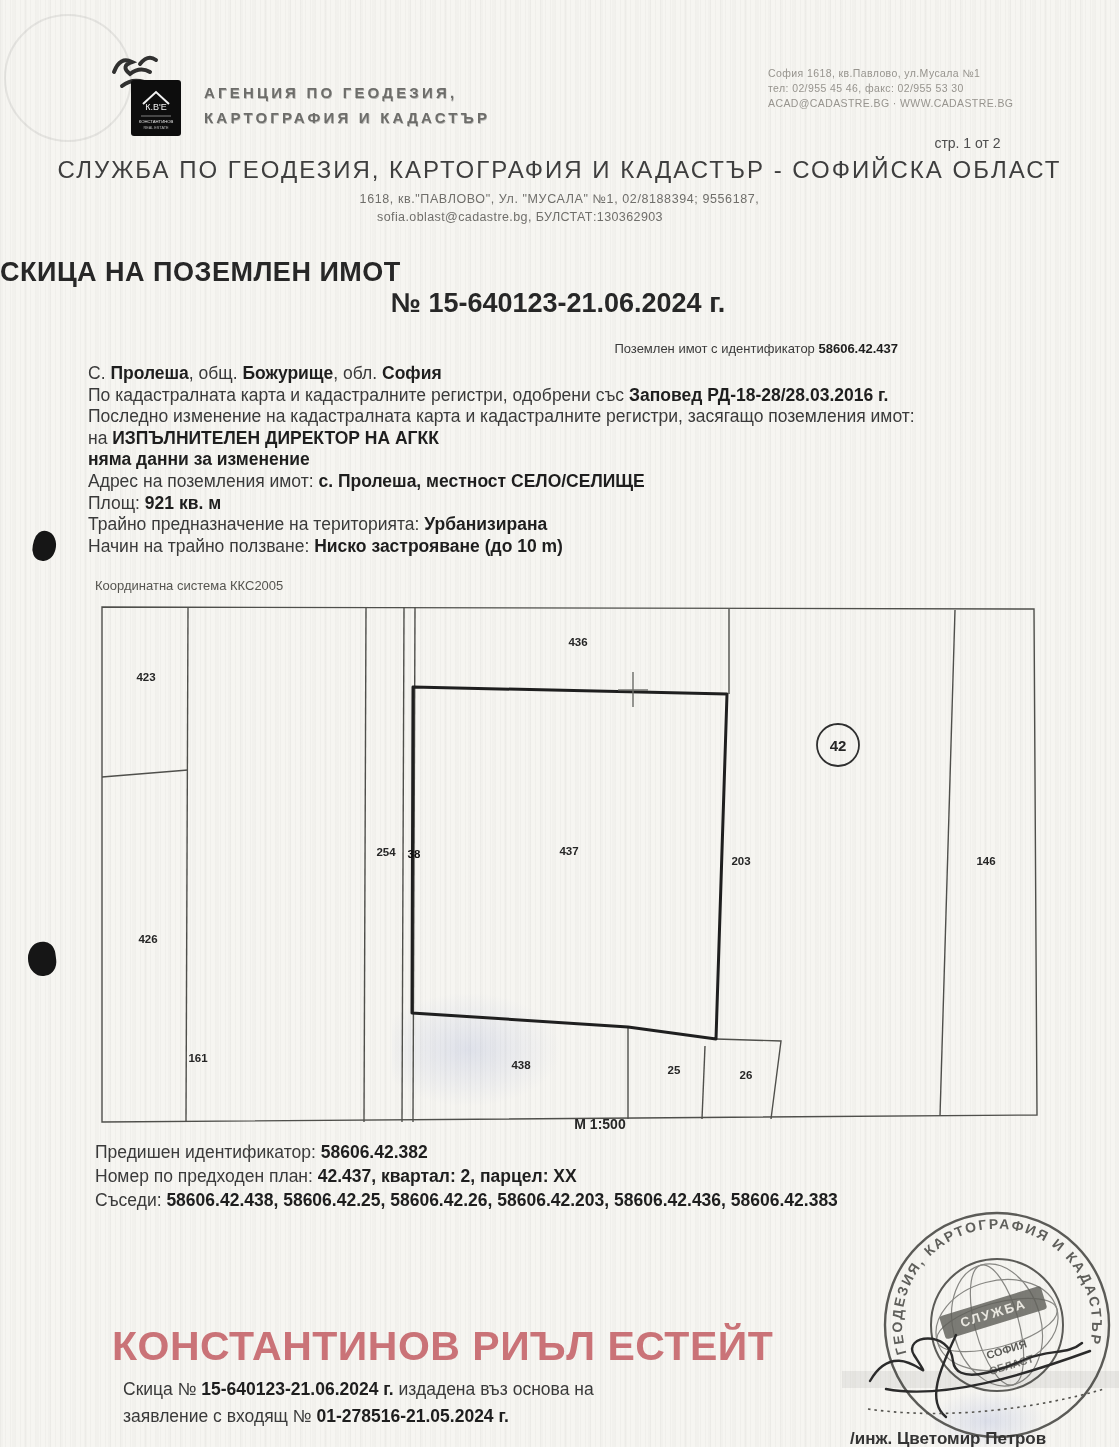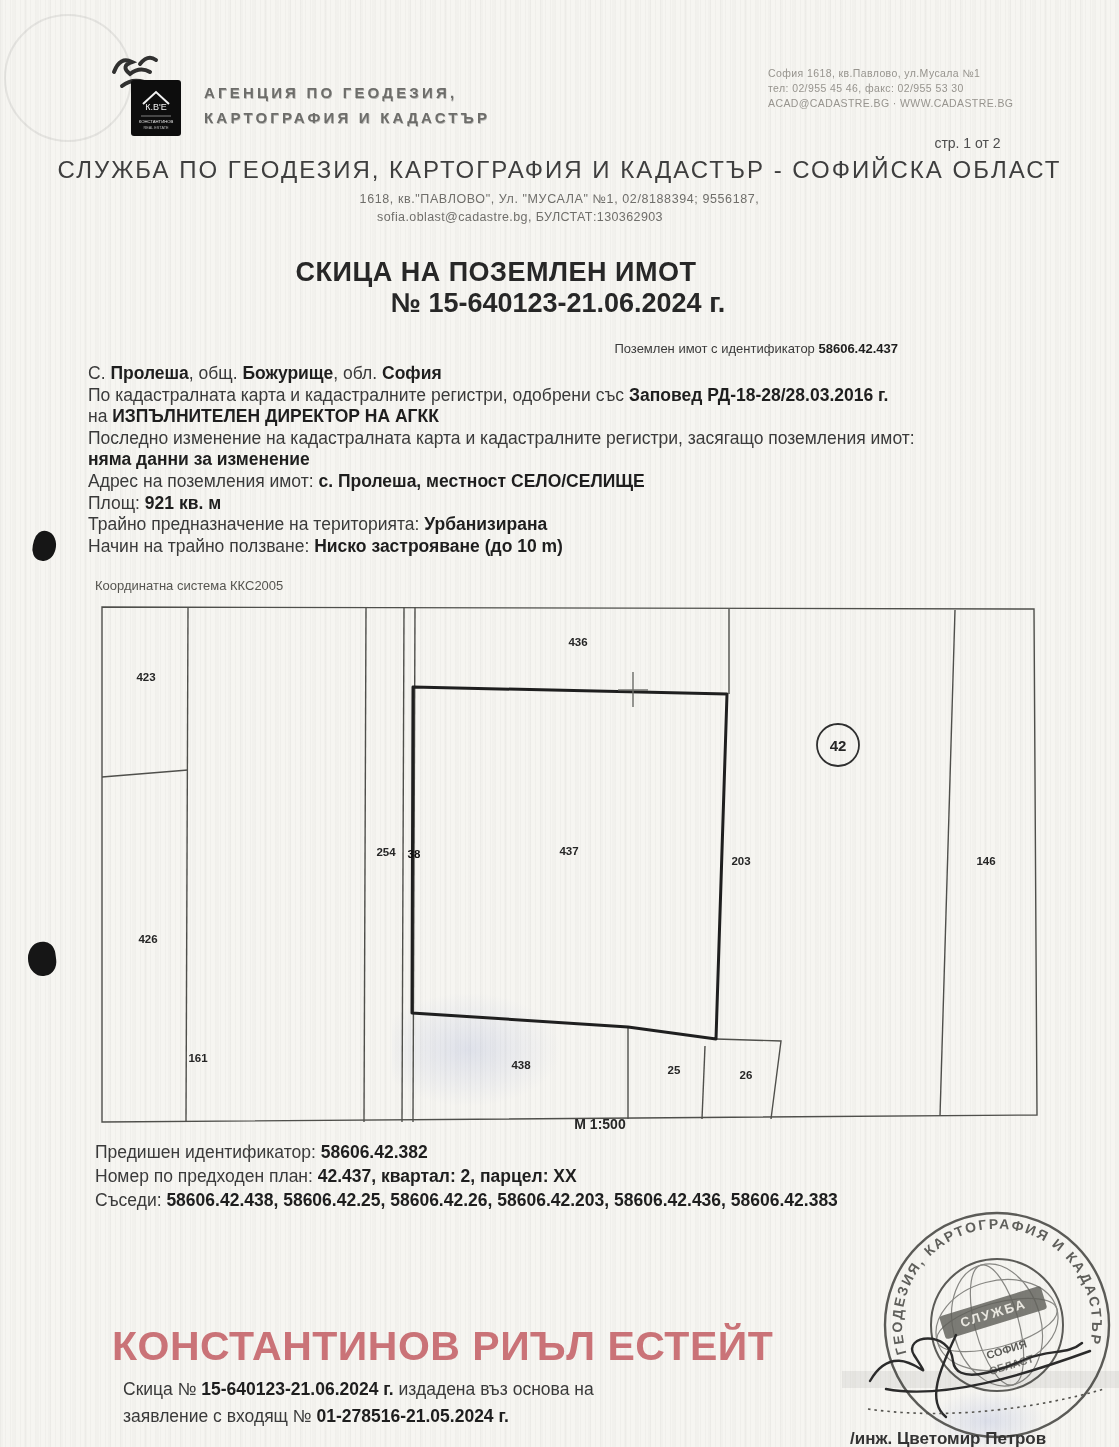--- a/index.html
+++ b/index.html
@@ -12,21 +12,21 @@
   .abs{position:absolute;}
   .b{font-weight:bold;color:#1e1e1e;}
   
   .agency-lines{left:204px;top:80px;font-size:15px;font-weight:bold;letter-spacing:3.2px;
     color:#59595600;color:#5b5b58;line-height:25px;opacity:.88;text-shadow:.6px .6px 0 rgba(90,90,88,.45);}
   .contact{left:768px;top:66px;font-size:10.5px;color:#97948e;line-height:15px;letter-spacing:.4px;}
   .pageno{left:900px;top:135px;width:135px;text-align:center;font-size:14px;color:#4d4d4d;}
   .office-title{left:0;top:156px;width:1119px;text-align:center;font-size:24px;color:#3e3e3e;letter-spacing:2px;}
   .office-sub1{left:0;top:192px;width:1119px;text-align:center;font-size:12.5px;color:#6f6e6a;letter-spacing:.6px;}
   .office-sub2{left:0;top:210px;width:1040px;text-align:center;font-size:12.5px;color:#6f6e6a;letter-spacing:.4px;}
-  .doc-title1{left:0;top:257px;width:992px;text-align:center;font-size:27px;font-weight:bold;color:#272727;letter-spacing:.5px;}
+  .doc-title1{left:0;top:257px;width:992px;text-align:left;font-size:27px;font-weight:bold;color:#272727;letter-spacing:.5px;}
   .doc-title2{left:0;top:288px;width:1116px;text-align:center;font-size:27px;font-weight:bold;color:#272727;}
   .ident{left:0;top:341px;width:898px;text-align:right;font-size:13px;}
   .details{left:88px;top:363px;width:980px;font-size:17.5px;line-height:21.6px;}
   .coordsys{left:95px;top:578px;font-size:13px;color:#55544f;}
   .scale{left:430px;top:1116px;width:340px;text-align:center;font-size:14px;font-weight:bold;color:#262626;}
   .bottom{left:95px;top:1140px;width:980px;font-size:17.5px;line-height:24px;}
   .watermark{left:112px;top:1323px;font-size:41px;font-weight:bold;color:rgba(196,97,103,.88);
     letter-spacing:.5px;white-space:nowrap;}
   .issue{left:95px;top:1376px;width:700px;font-size:17.5px;line-height:27px;margin-left:28px;}
   .signer{left:850px;top:1429px;font-size:17px;font-weight:bold;color:#333;white-space:nowrap;}
@@ -87,22 +87,22 @@
   <div class="abs office-sub2">sofia.oblast@cadastre.bg, БУЛСТАТ:130362903</div>
 
   <div class="abs doc-title1">СКИЦА НА ПОЗЕМЛЕН ИМОТ</div>
   <div class="abs doc-title2">№ 15-640123-21.06.2024 г.</div>
 
   <div class="abs ident"><span>Поземлен имот с  идентификатор </span><span class="b">58606.42.437</span></div>
 
   <div class="abs details">
     <div><span>С. </span><span class="b">Пролеша</span><span>, общ. </span><span class="b">Божурище</span><span>, обл. </span><span class="b">София</span></div>
     <div><span>По кадастралната карта и кадастралните регистри, одобрени със </span><span class="b">Заповед РД-18-28/28.03.2016 г.</span></div>
+    <div><span>Последно изменение на кадастралната карта и кадастралните регистри, засягащо поземления имот:</span></div>
     <div><span>на </span><span class="b">ИЗПЪЛНИТЕЛЕН ДИРЕКТОР НА АГКК</span></div>
-    <div><span>Последно изменение на кадастралната карта и кадастралните регистри, засягащо поземления имот:</span></div>
     <div><span class="b">няма данни за изменение</span></div>
     <div><span>Адрес на поземления имот: </span><span class="b">с. Пролеша, местност СЕЛО/СЕЛИЩЕ</span></div>
     <div><span>Площ: </span><span class="b">921 кв. м</span></div>
     <div><span>Трайно предназначение на територията: </span><span class="b">Урбанизирана</span></div>
     <div><span>Начин на трайно ползване: </span><span class="b">Ниско застрояване (до 10 m)</span></div>
   </div>
 
   <div class="abs coordsys">Координатна система ККС2005</div>
 
   <svg style="left:100px;top:596px;width:936px;height:530px" viewBox="100 596 936 530">

